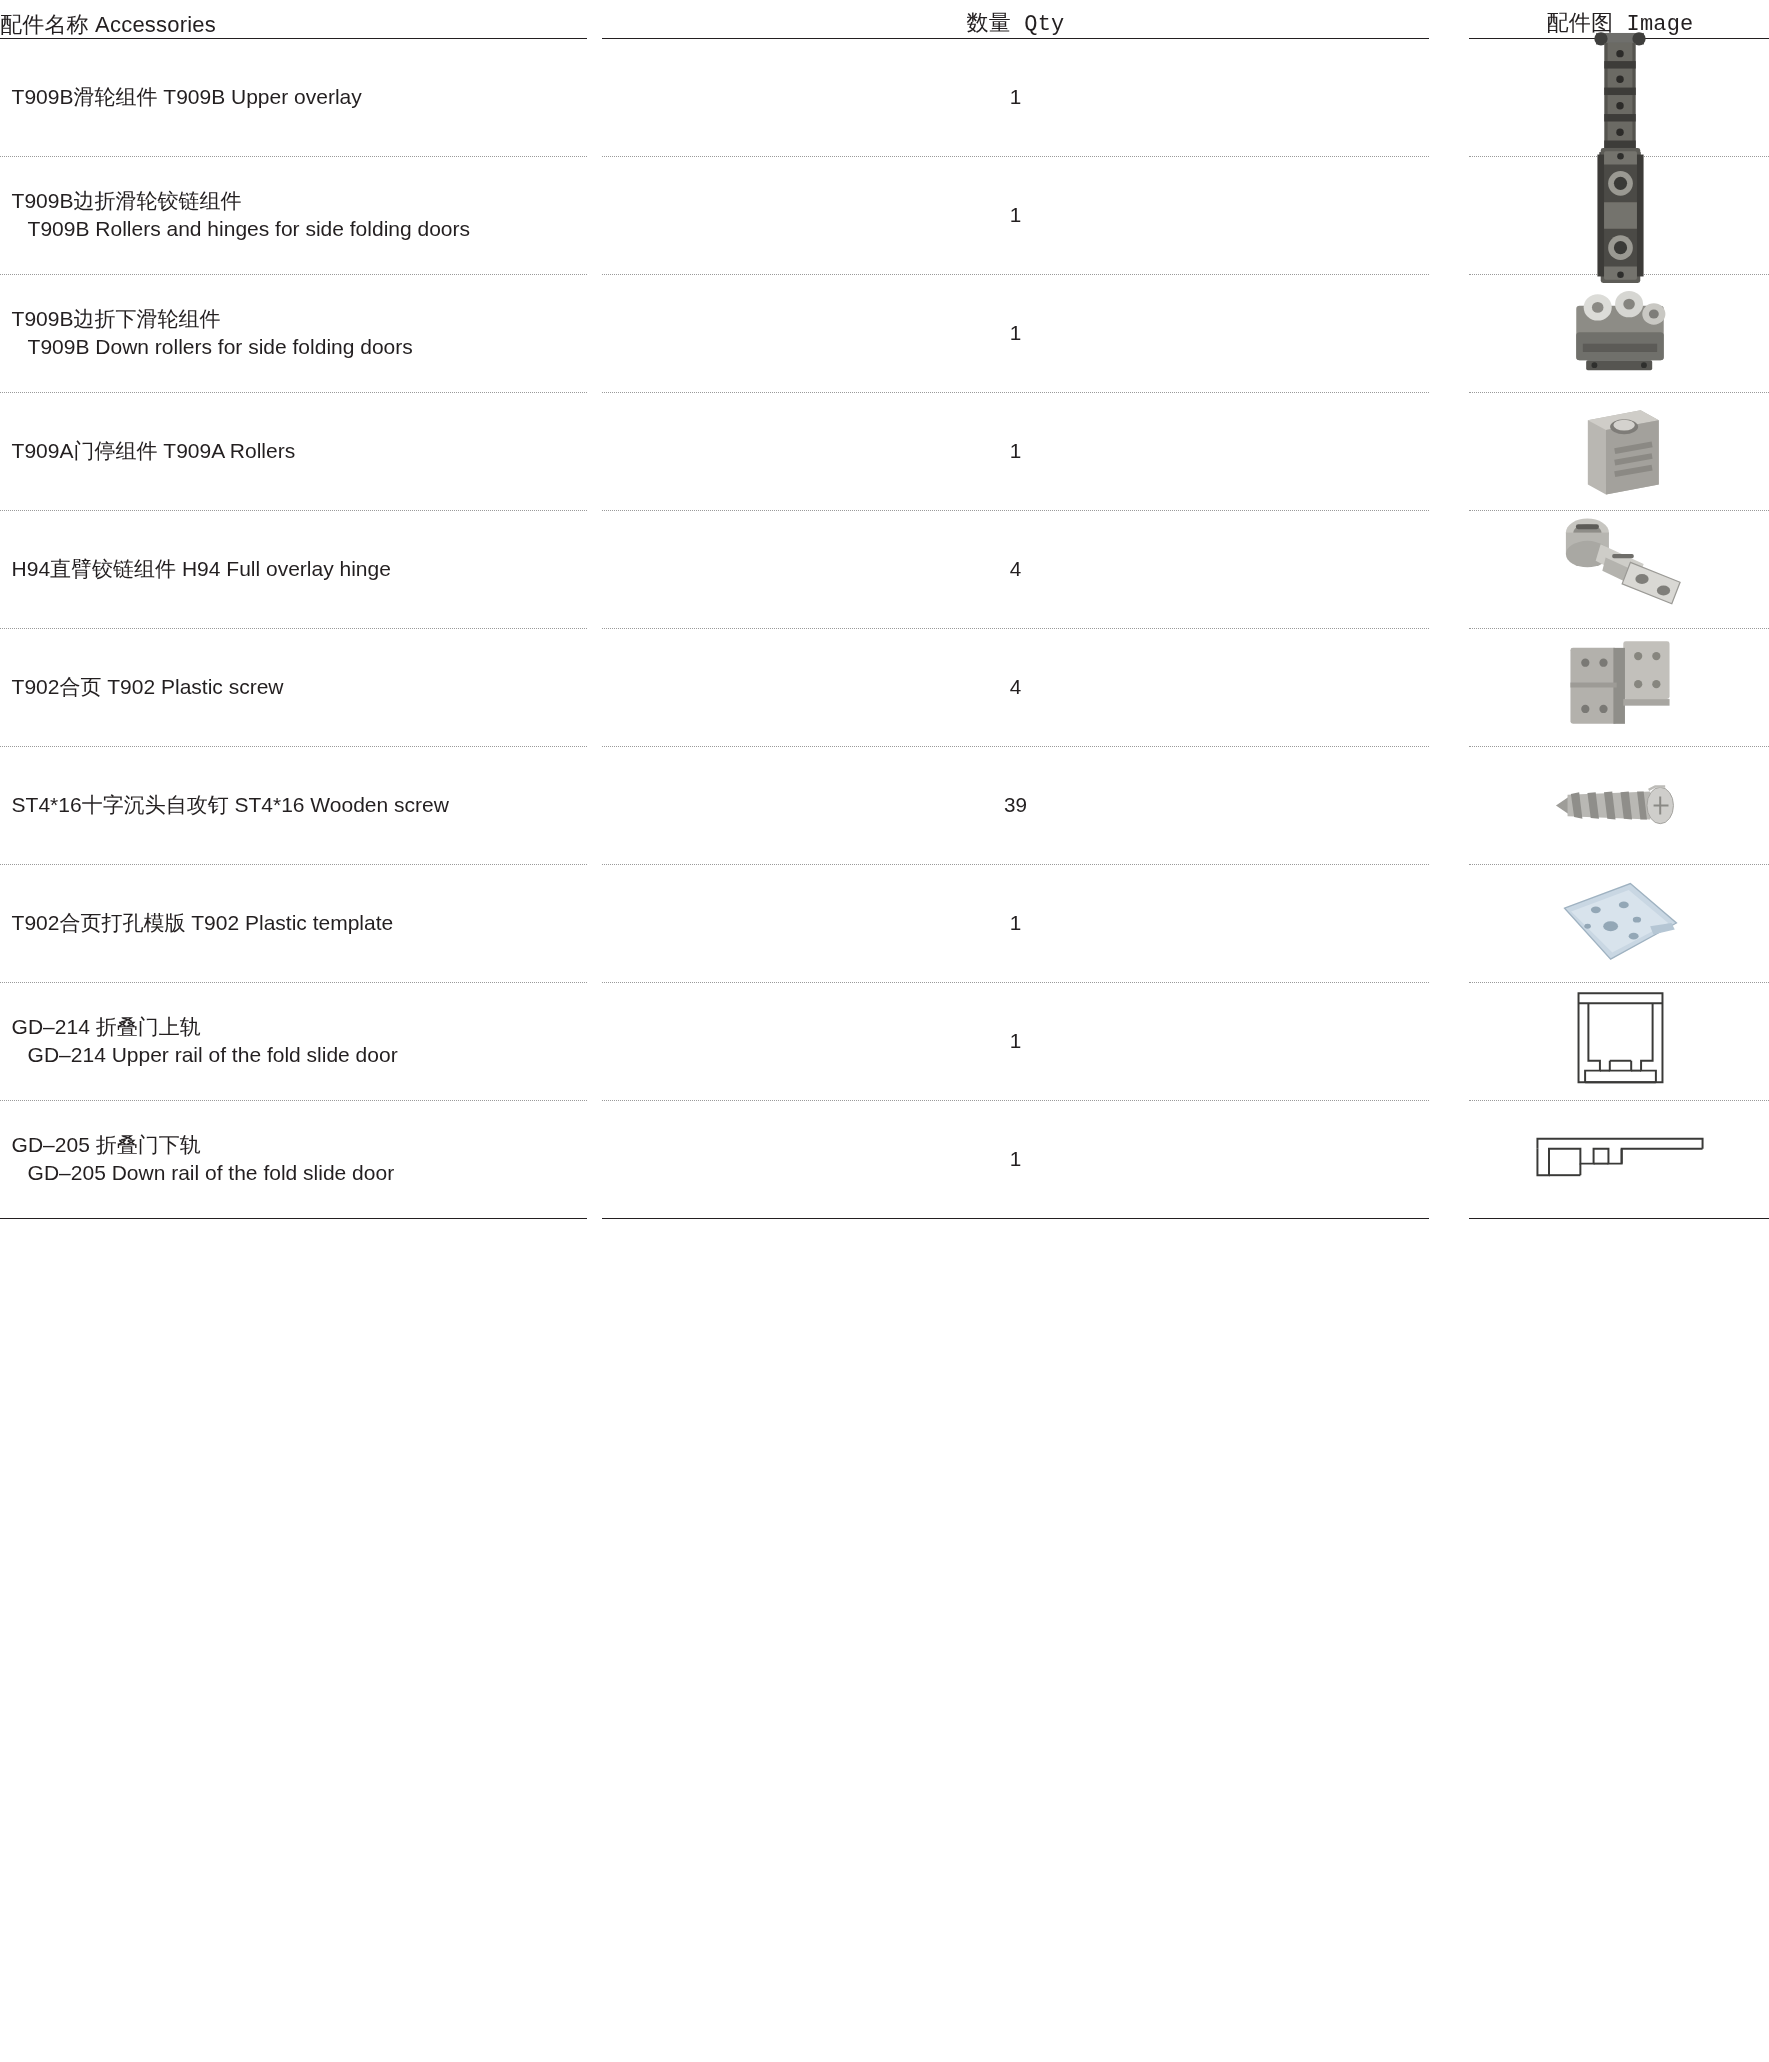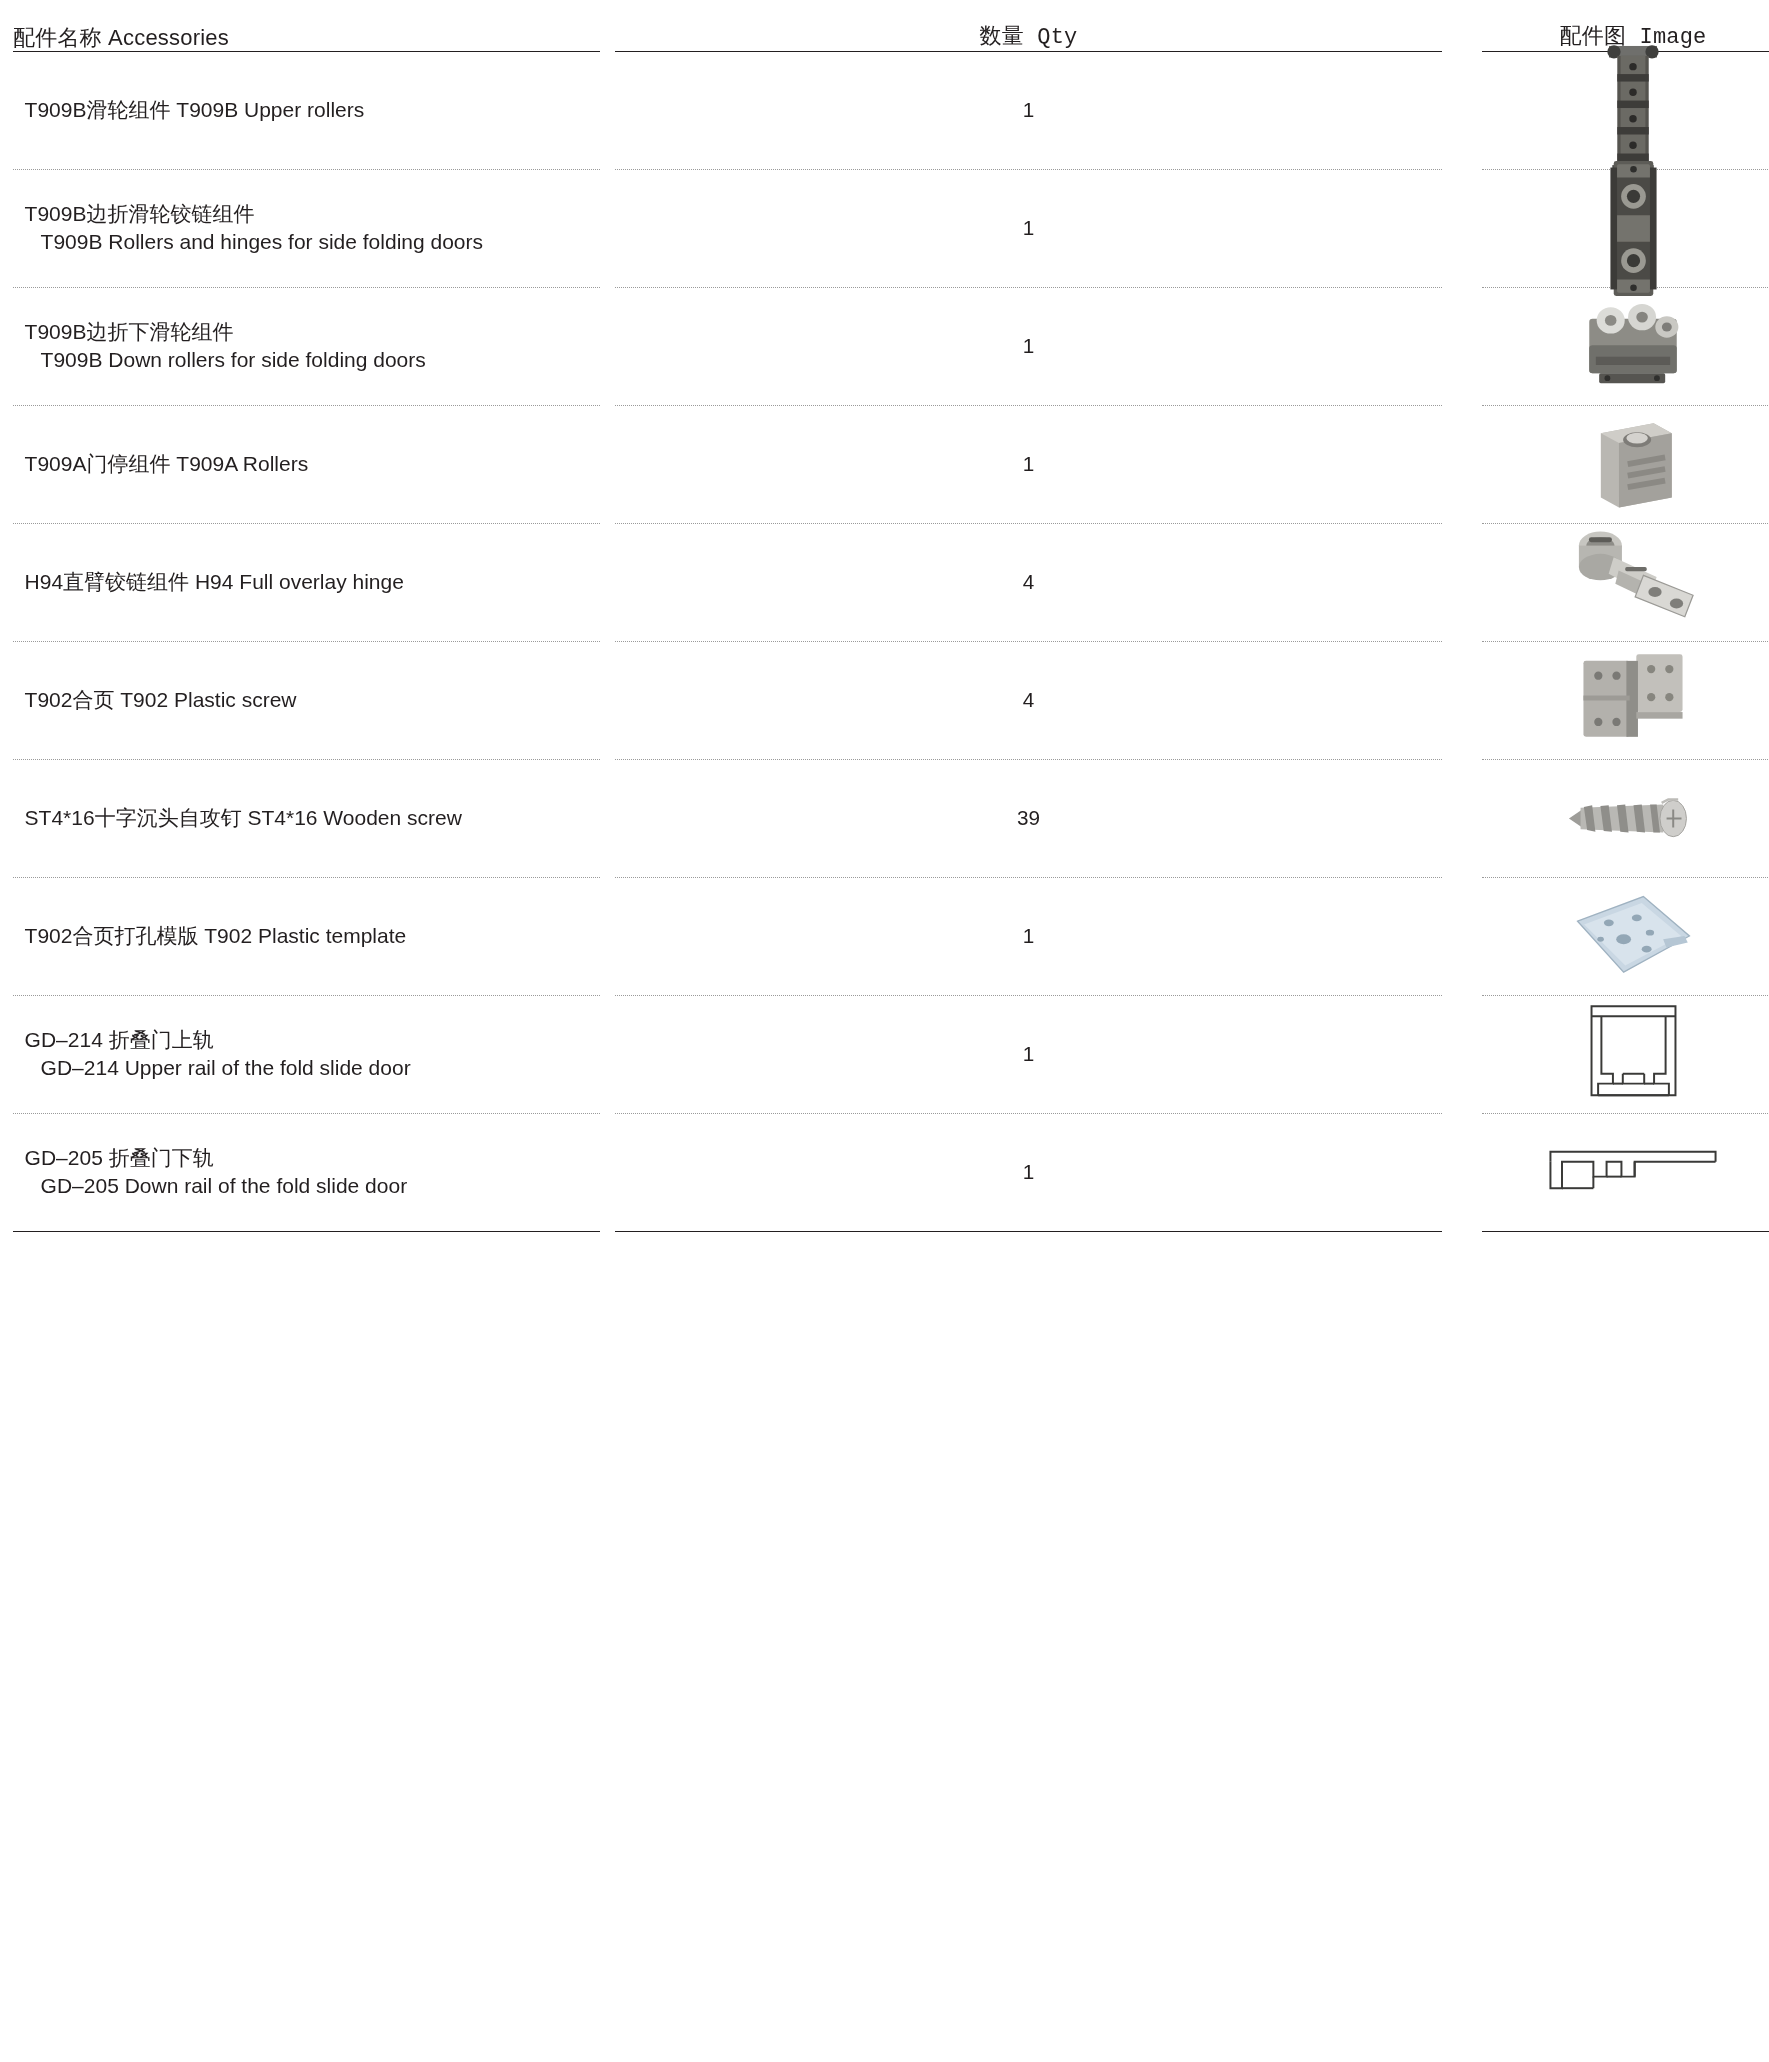--- a/index.html
+++ b/index.html
@@ -9,21 +9,21 @@
   }
   body {
     width: 1770px;
     font-family: "Liberation Sans", sans-serif;
     color: #231f20;
     -webkit-font-smoothing: antialiased;
   }
   .sheet {
     width: 1520px;
     box-sizing: border-box;
-    padding: 13px;
+    padding: 0;
   }
   table.parts {
     width: 100%;
     border-collapse: collapse;
     table-layout: fixed;
   }
   col.c-name  { width: 587px; }
   col.c-gap1  { width: 15px; }
   col.c-qty   { width: 827px; }
   col.c-gap2  { width: 40px; }
@@ -137,21 +137,21 @@
           </td>
         <td class="rule-cell">
             <div class="rule-solid"></div>
           </td>
       </tr>
     </thead>
     <tbody>
 
       <tr>
         <td class="row-name">
-          <span>T909B滑轮组件  T909B Upper rollers</span>
+          <span>T909B滑轮组件  T909B Upper overlay</span>
           <span class="name-line2"></span>
         </td>
         <td class="gapcell"></td>
         <td class="row-qty">1</td>
         <td class="gapcell"></td>
         <td class="row-img">
           <div class="imgbox">
             <svg width="98" height="139" viewBox="0 0 118 168">
               <rect x="30" y="6" width="58" height="14" fill="#6f6f6c"></rect>
               <circle cx="36" cy="13" r="8" fill="#3f3f3d"></circle>

